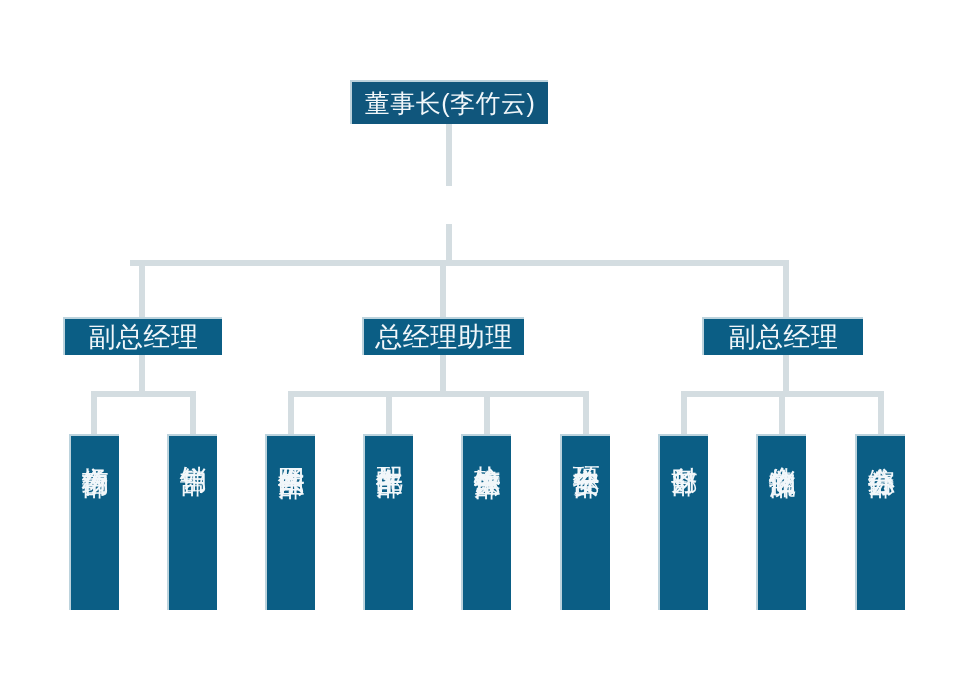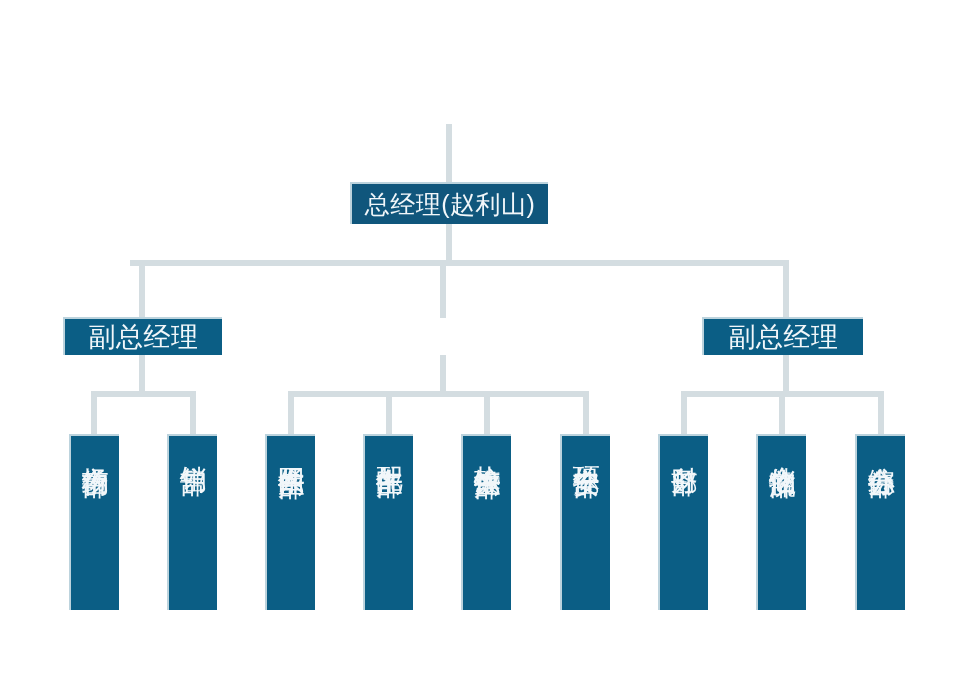--- a/index.html
+++ b/index.html
@@ -96,27 +96,30 @@
   <div class="conn conn-v" style="left:386px; top:391px; width:6px; height:45px;"></div>
   <div class="conn conn-v" style="left:484px; top:391px; width:6px; height:45px;"></div>
   <div class="conn conn-v" style="left:583px; top:391px; width:6px; height:45px;"></div>
 
   <div class="conn conn-v" style="left:783px; top:355px; width:6px; height:40px;"></div>
   <div class="conn conn-h" style="left:681px; top:391px; width:203px; height:6px;"></div>
   <div class="conn conn-v" style="left:681px; top:391px; width:6px; height:45px;"></div>
   <div class="conn conn-v" style="left:779px; top:391px; width:6px; height:45px;"></div>
   <div class="conn conn-v" style="left:878px; top:391px; width:6px; height:45px;"></div>
 
+  <div class="node horiz top-node" style="left:350px; top:80px; width:198px; height:44px;">
+    <span class="node-label">董事长(李竹云)</span>
+  </div>
 
-  <div class="node horiz top-node" style="left:350px; top:182px; width:198px; height:42px;">
-    <span class="node-label">总经理(赵利山)</span>
-  </div>
 
   <div class="node horiz lvl2" style="left:63px; top:317px; width:159px; height:38px;">
     <span class="node-label">副总经理</span>
+  </div>
+  <div class="node horiz lvl2" style="left:362px; top:317px; width:162px; height:38px;">
+    <span class="node-label">总经理助理</span>
   </div>
   <div class="node horiz lvl2" style="left:702px; top:317px; width:161px; height:38px;">
     <span class="node-label">副总经理</span>
   </div>
 
   <div class="node vert" style="left:69px; top:434px; width:50px; height:176px;">
     <span class="node-label">市场合约部</span>
   </div>
   <div class="node vert" style="left:167px; top:434px; width:50px; height:176px;">
     <span class="node-label">销售部</span>

